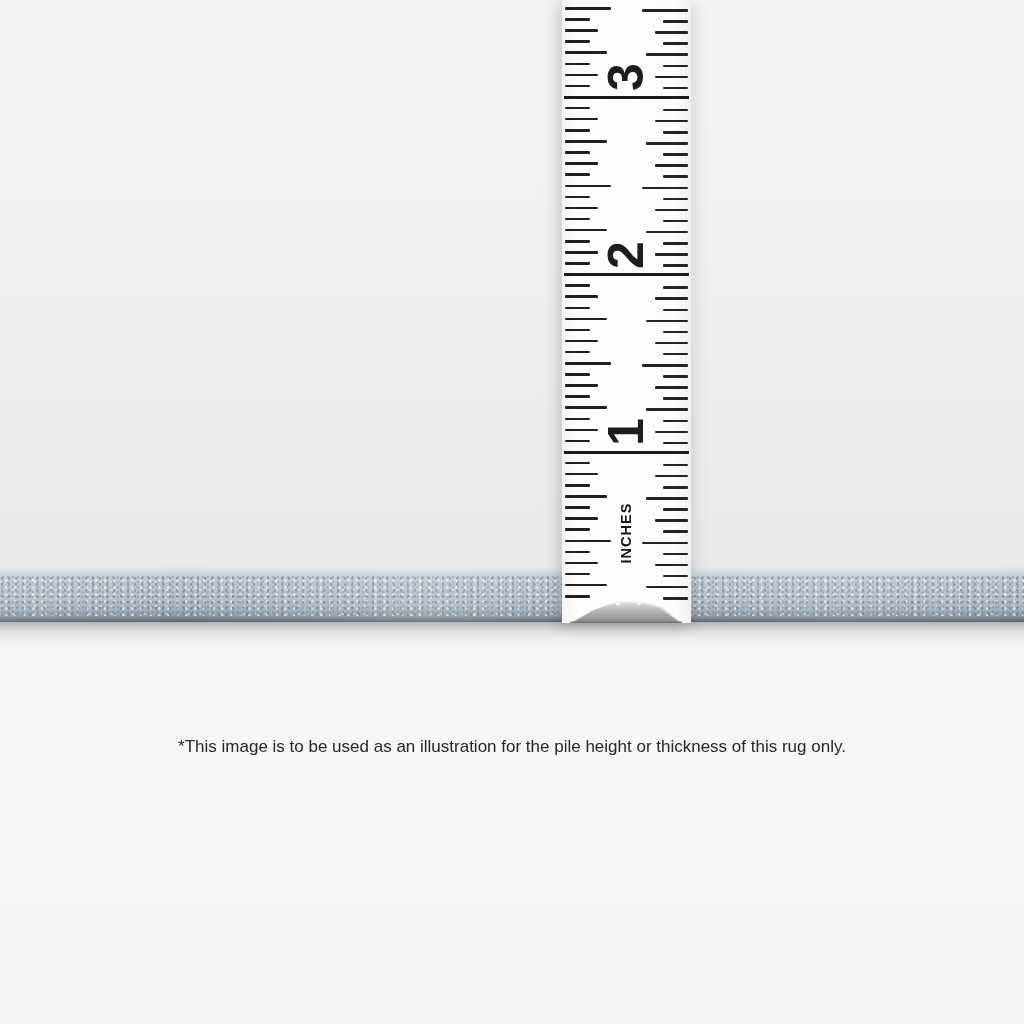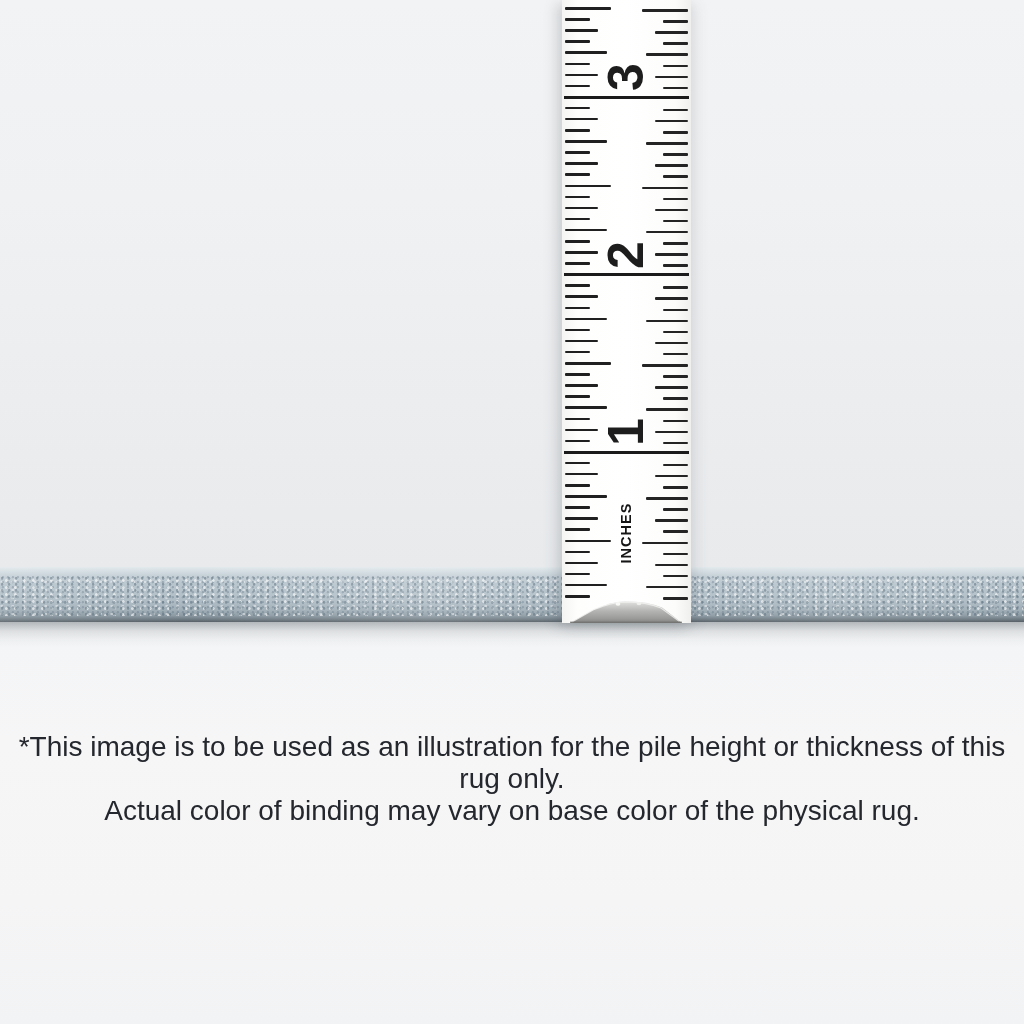--- a/index.html
+++ b/index.html
@@ -43,21 +43,21 @@
         transform:rotate(-90deg);
         font-size:50px;font-weight:700;color:#1d1d1d;line-height:1;}
   .inches-label{position:absolute;width:64px;height:18px;left:32px;top:524px;
         display:flex;align-items:center;justify-content:center;
         transform:rotate(-90deg);
         font-size:14.5px;font-weight:700;letter-spacing:1px;color:#151515;}
   .metal-tip{position:absolute;left:0;bottom:0;width:129px;height:26px;}
 
   
   .caption{position:absolute;left:0;top:731px;width:1024px;text-align:center;
-        color:#24272d;font-size:28px;line-height:32px;font-weight:400;}
+        color:#24272d;font-size:17px;line-height:32px;font-weight:400;}
 </style>
 </head>
 <body>
 
 <div class="scene">
 
   <div class="wall"></div>
 
   <div class="rug">
     <div class="rug-speckle"></div>
@@ -194,16 +194,15 @@
       <path d="M8 26 L31 13 Q50 4.5 63 4.2 Q85 4.2 100 10.5 L120 26 Z" fill="url(#mt)"></path>
       <path d="M10 25 L31.5 12.8 Q50 5.2 63 4.9 Q84.5 4.9 99 11 L117.5 24.5" fill="none" stroke="#f4f4f2" stroke-width="1.1" opacity="0.8"></path>
       <ellipse cx="56" cy="7" rx="2.4" ry="1.7" fill="#fafaf8" opacity="0.95"></ellipse>
       <ellipse cx="77" cy="6.6" rx="2.4" ry="1.7" fill="#f2f2f0" opacity="0.9"></ellipse>
       <rect x="8" y="24.6" width="112" height="1.4" fill="#6e6e6c" opacity="0.7"></rect>
     </svg>
   </div>
 
   <div class="caption">
     <div>*This image is to be used as an illustration for the pile height or thickness of this rug only.</div>
-    <div>Actual color of binding may vary on base color of the physical rug.</div>
   </div>
 
 </div>
 
 </body></html>

